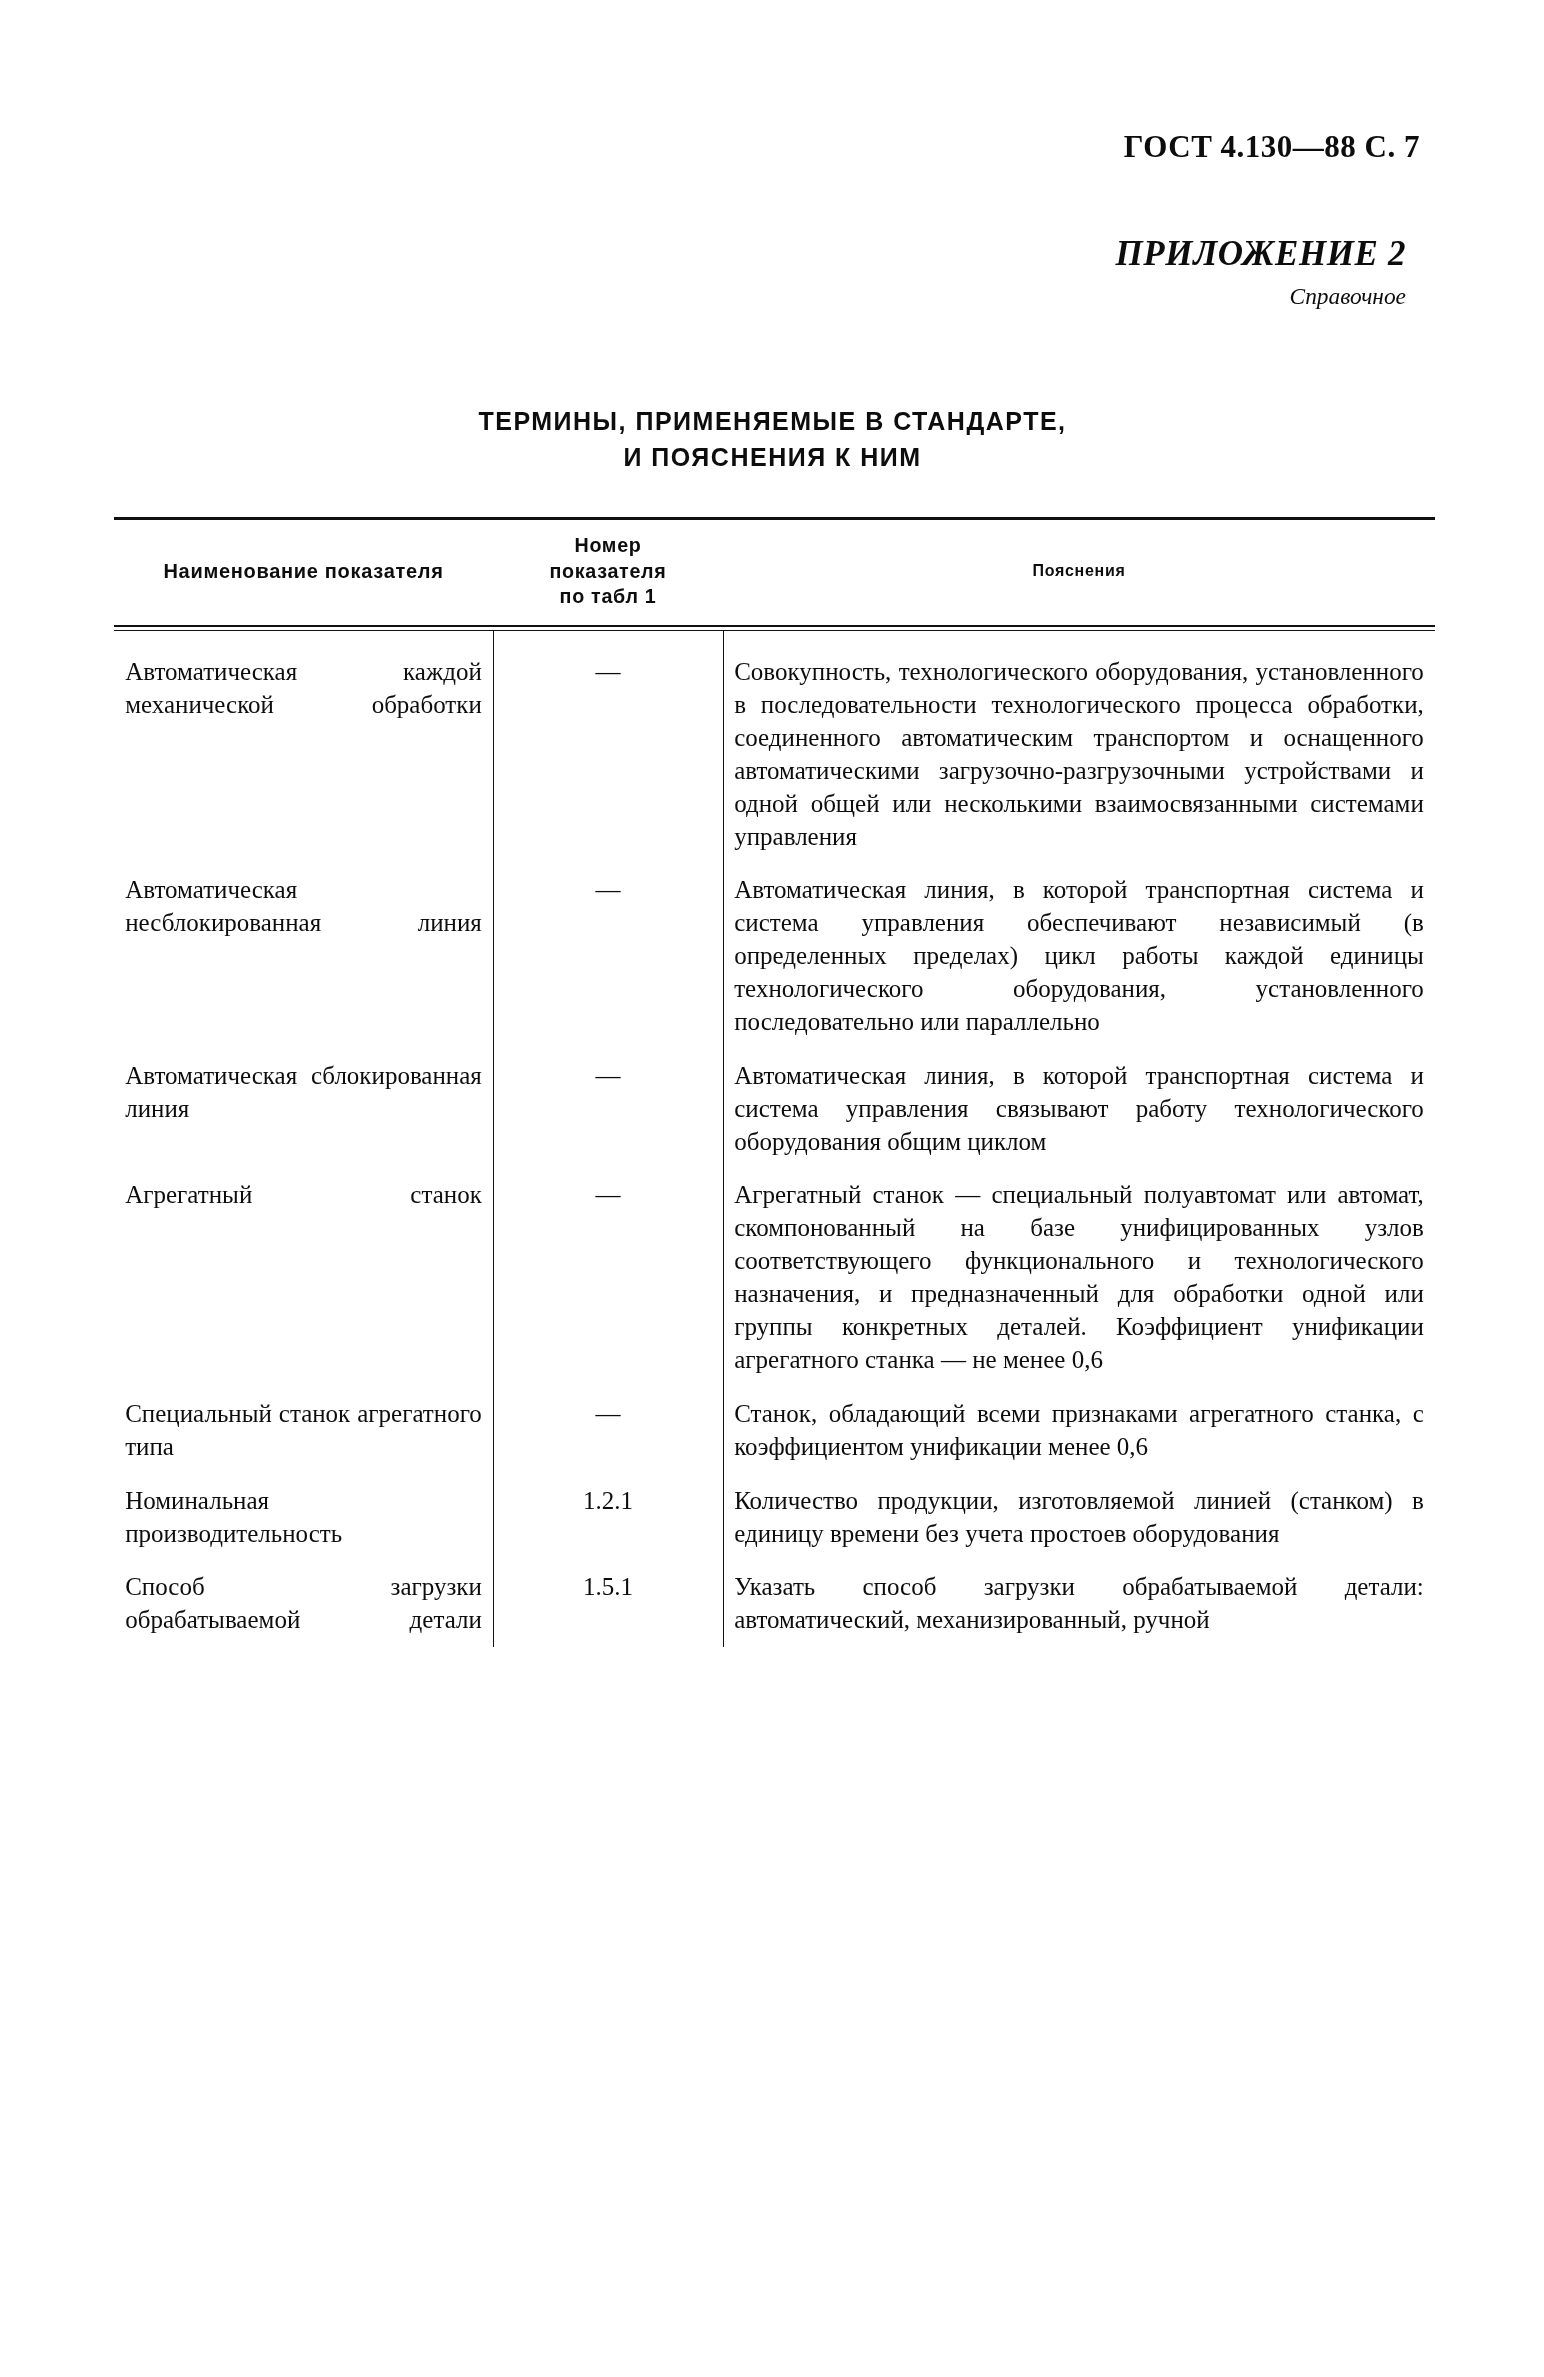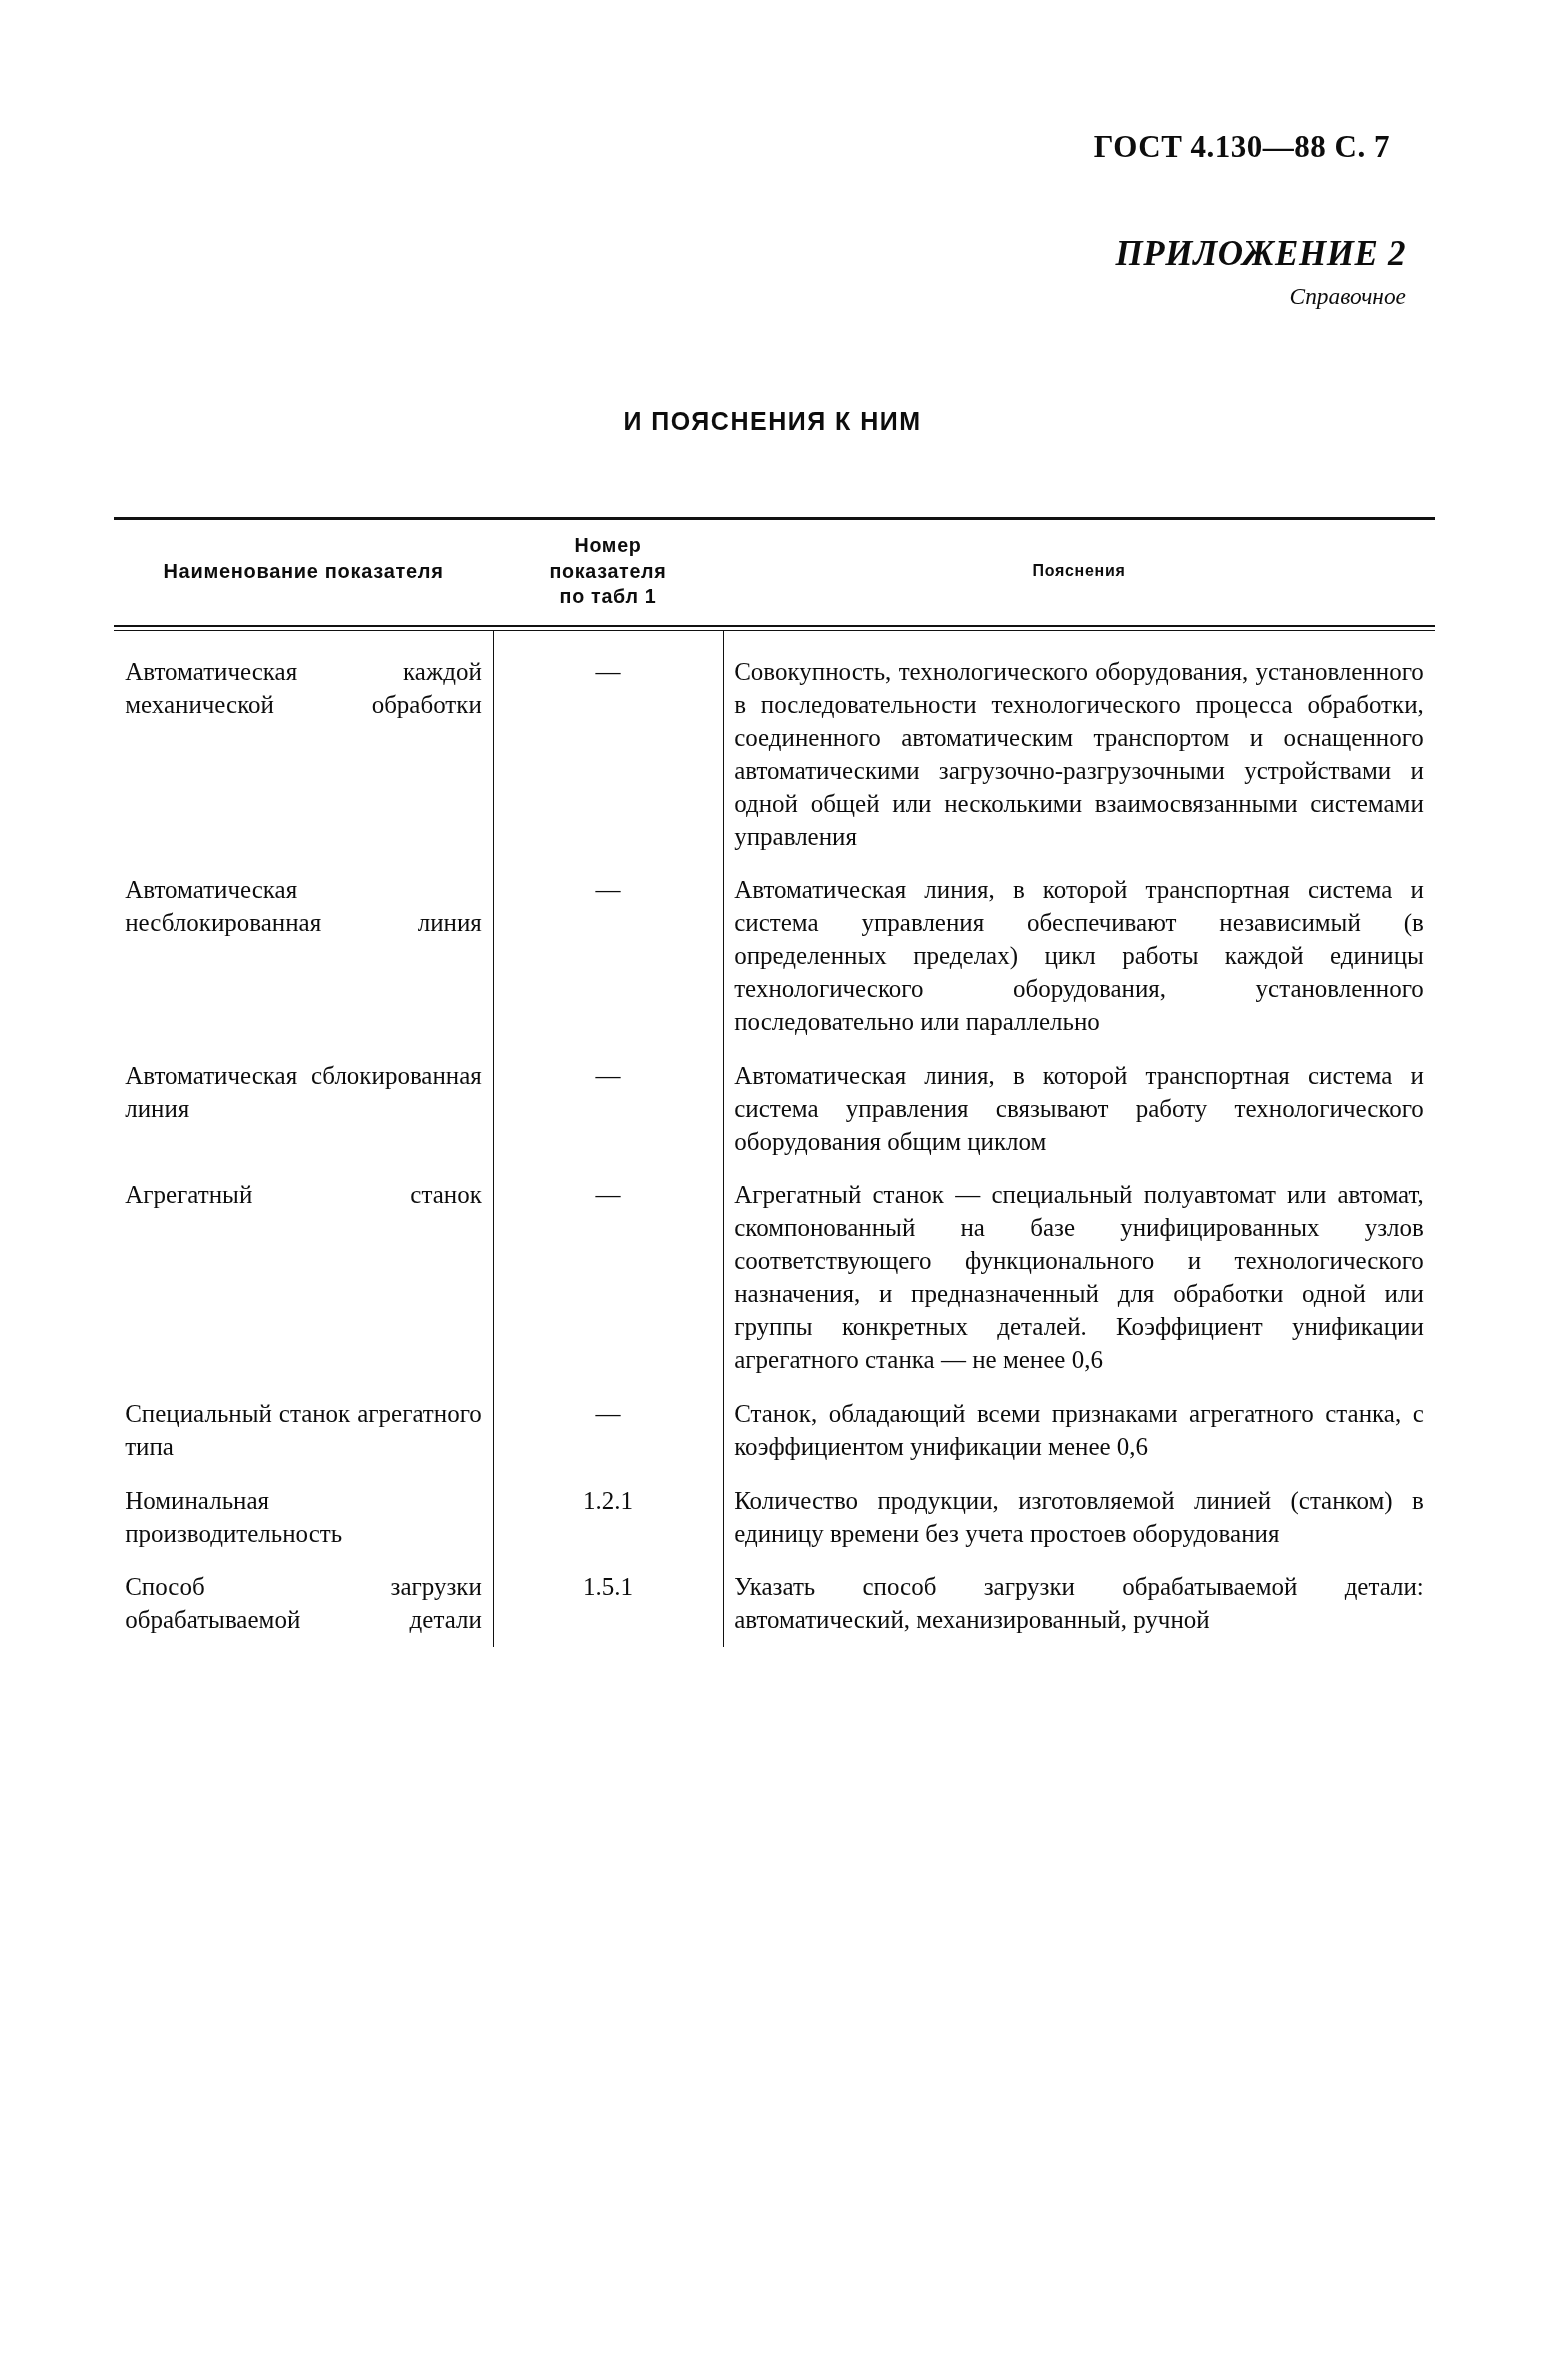--- a/index.html
+++ b/index.html
@@ -19,21 +19,21 @@
     position: absolute;
     left: 0; top: 0;
     width: 1545px;
     height: 2378px;
     padding: 0;
   }
 
   
   .doc-header {
     position: absolute;
-    right: 155px;
+    right: 125px;
     top: 129px;
     font-family: "Liberation Serif", serif;
     font-size: 31px;
     font-weight: bold;
     letter-spacing: 0.5px;
     white-space: nowrap;
   }
 
   .annex-block {
     position: absolute;
@@ -159,20 +159,21 @@
 <div class="page">
 
   <div class="doc-header">ГОСТ 4.130—88 С. 7</div>
 
   <div class="annex-block">
     <div class="annex-title">ПРИЛОЖЕНИЕ 2</div>
     <div class="annex-sub">Справочное</div>
   </div>
 
   <div class="main-title">
+    <div>ТЕРМИНЫ, ПРИМЕНЯЕМЫЕ В СТАНДАРТЕ,</div>
     <div>И ПОЯСНЕНИЯ К НИМ</div>
   </div>
 
   <div class="tbl-wrap">
     <div class="rule-top"></div>
 
     <table class="terms">
       <colgroup>
           <col class="c1">
           <col class="c2">

